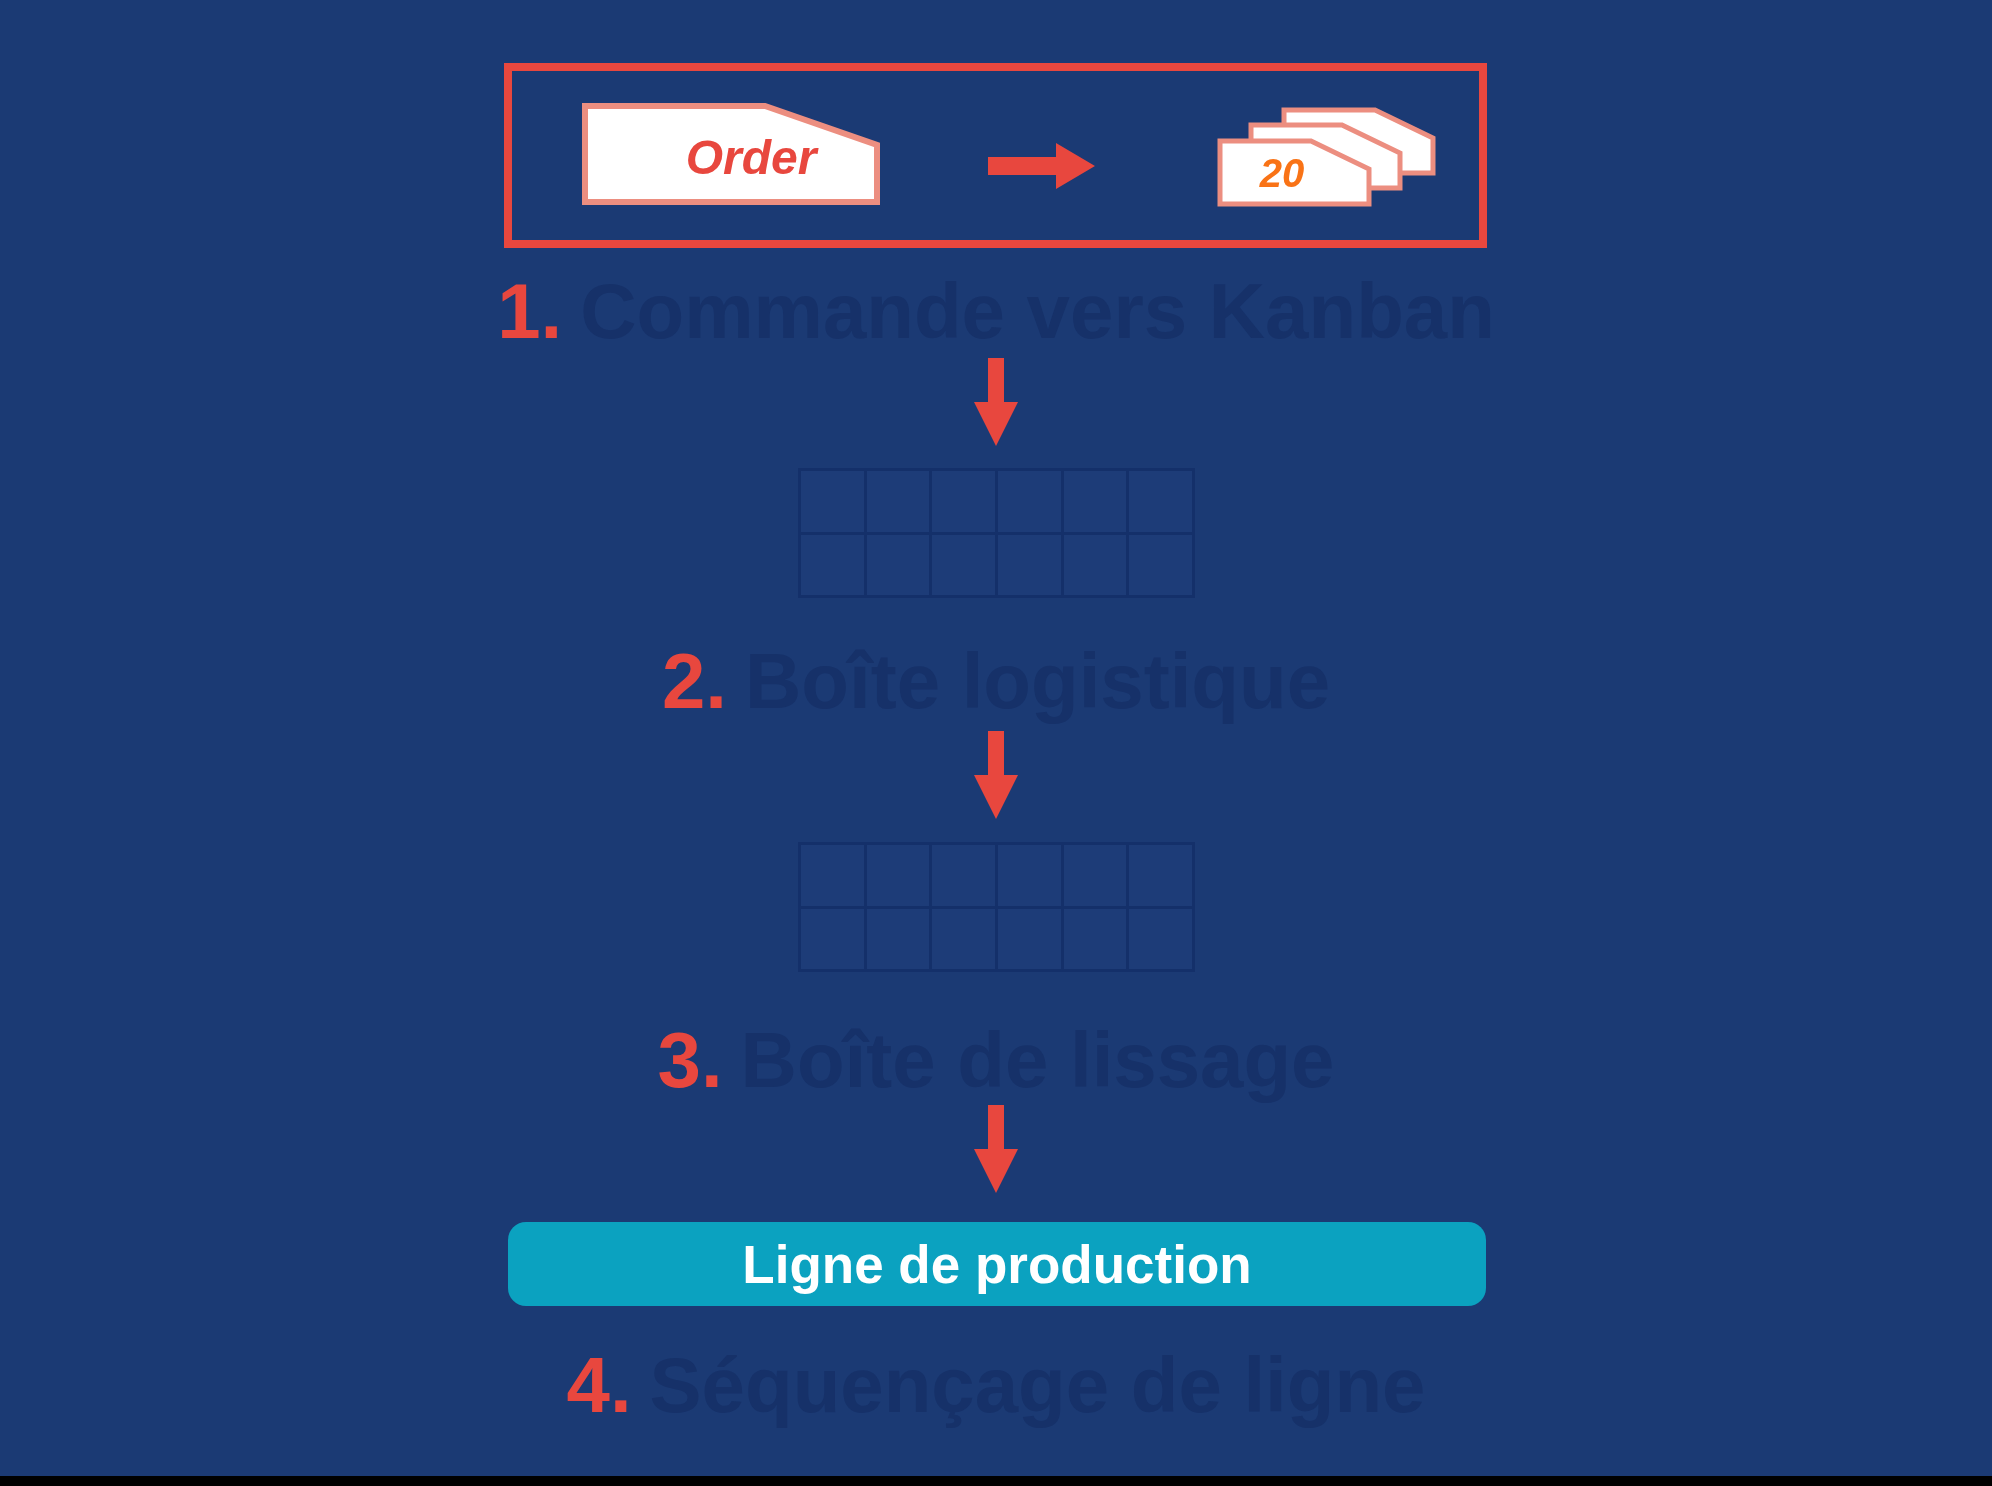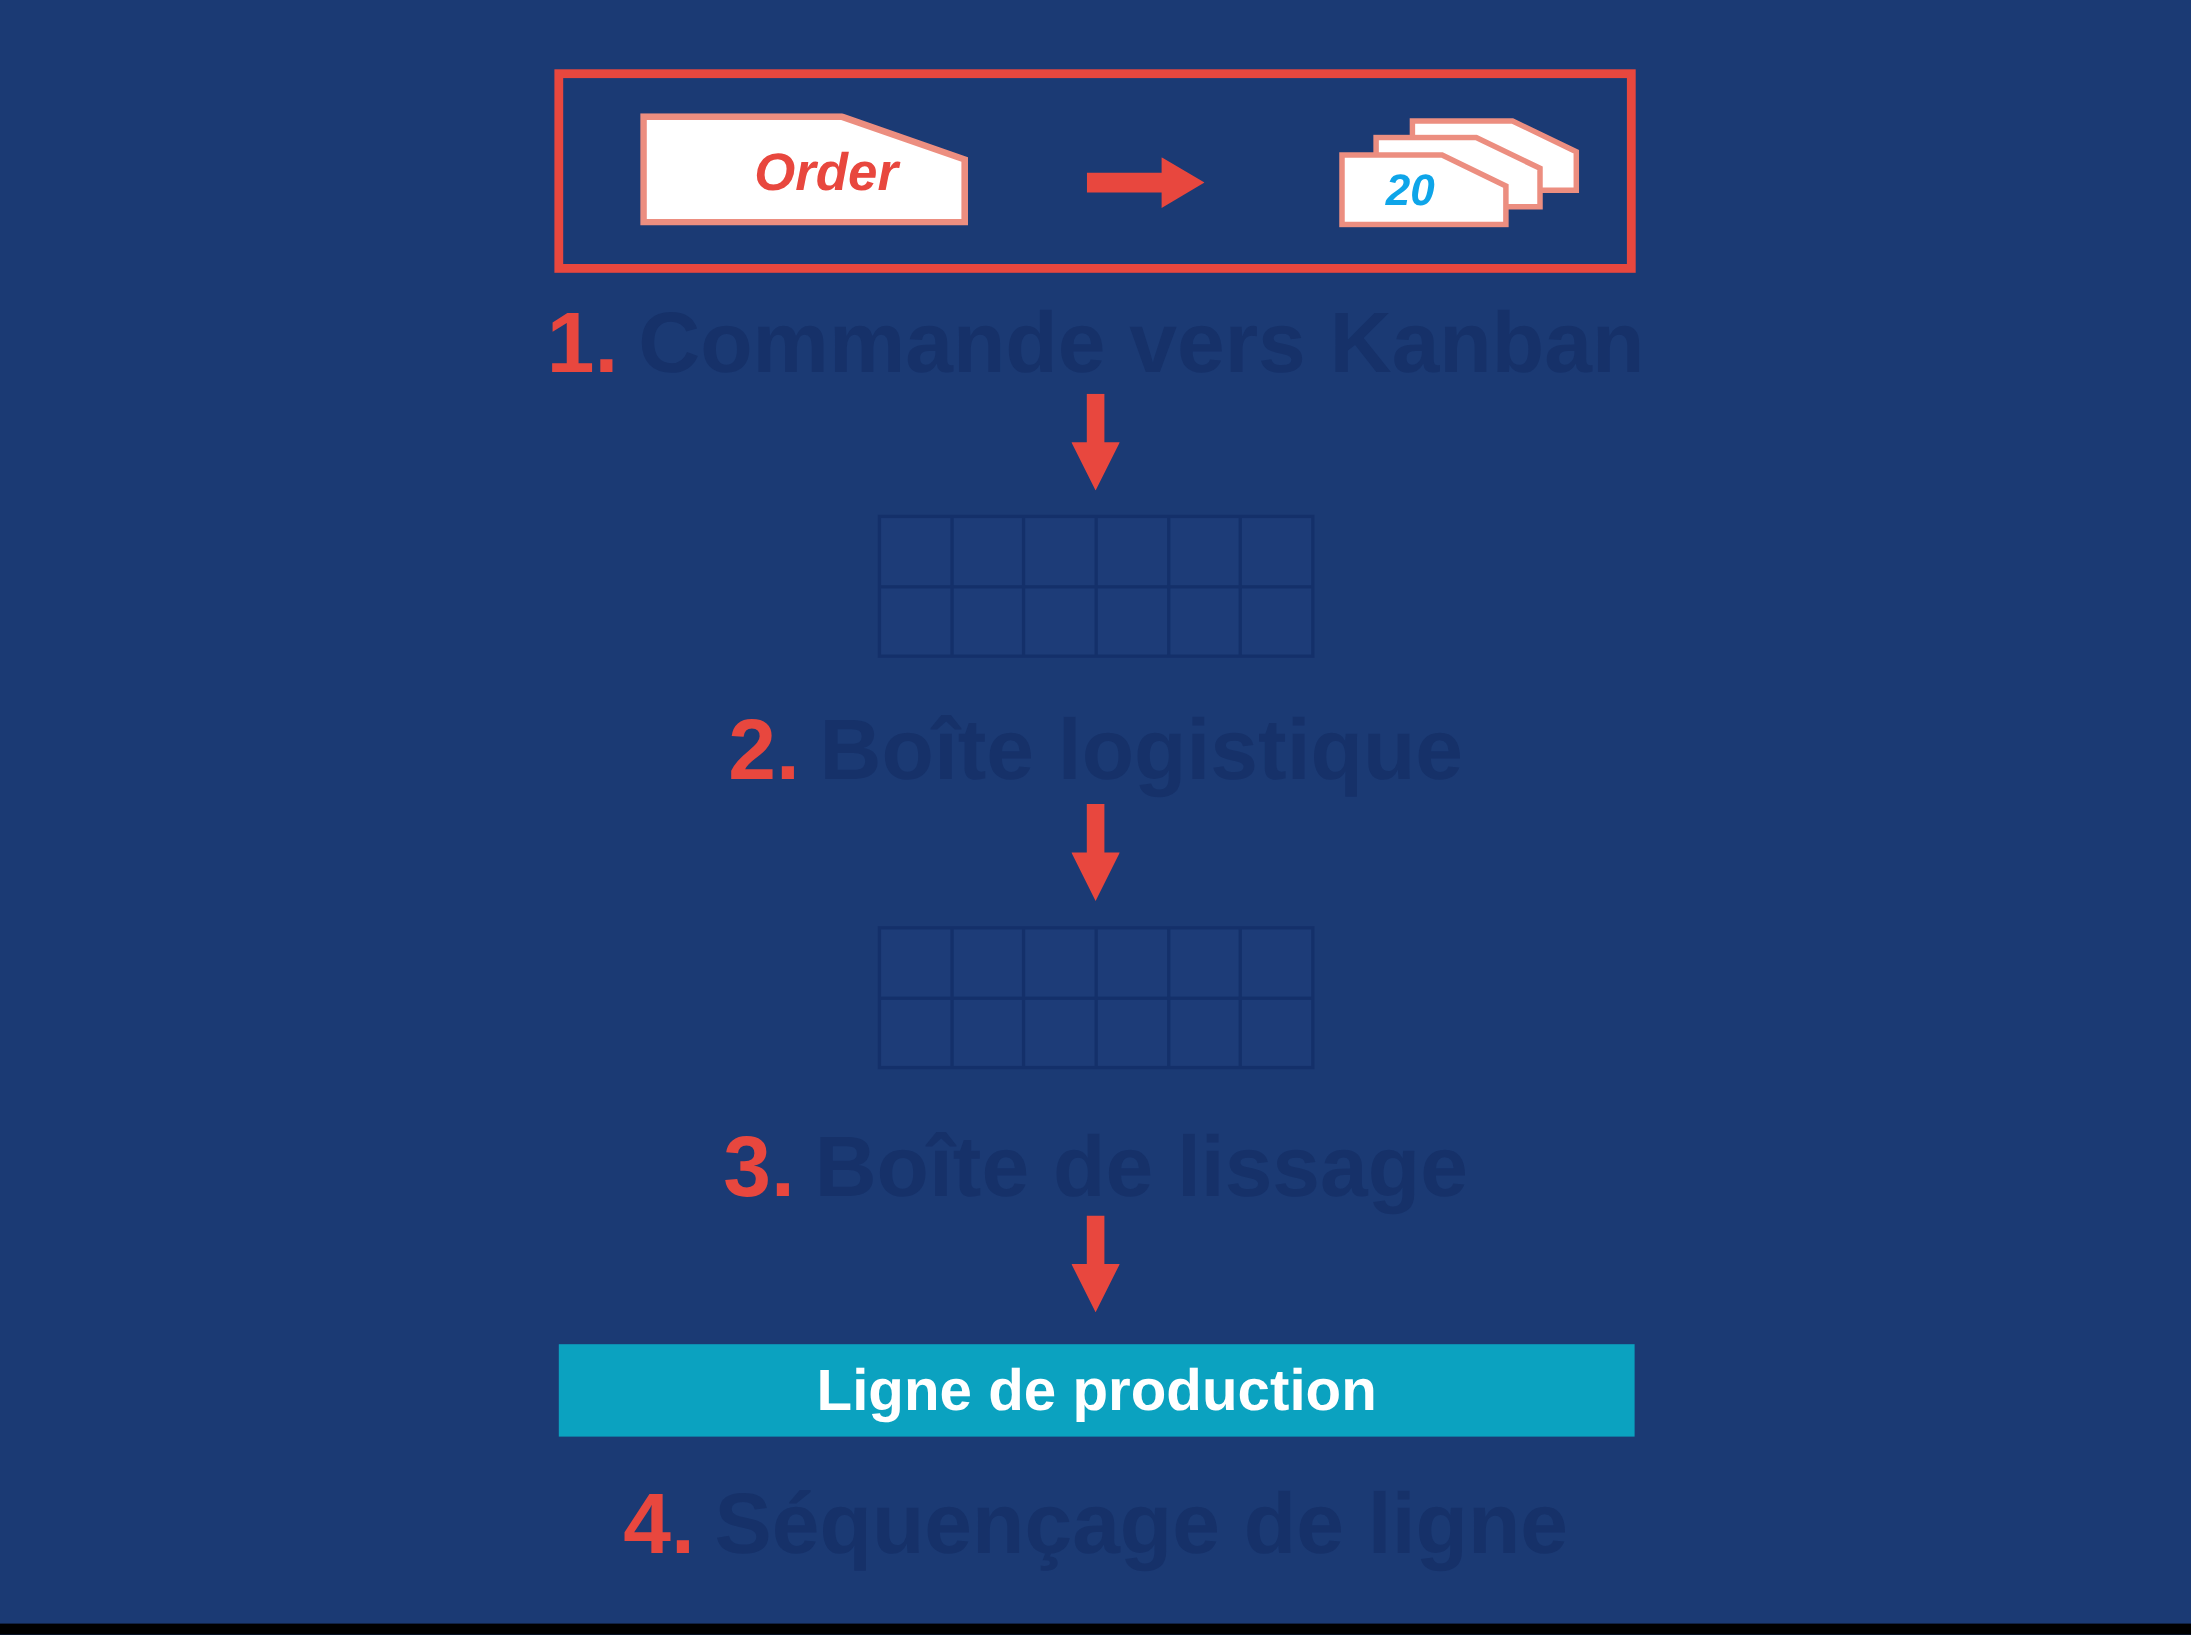--- a/index.html
+++ b/index.html
@@ -27,21 +27,21 @@
   .arrow-right{left:988px;top:143px;width:107px;height:46px;}
 
   .card-stack{left:1217px;top:107px;width:222px;height:101px;}
   .card{position:absolute;width:155px;height:69px;}
   .card.back{left:64px;top:0;}
   .card.mid{left:31px;top:15px;}
   .card.front{left:0;top:31px;}
   .card-count{
     position:absolute;left:0;top:4px;width:130px;height:62px;
     display:flex;align-items:center;justify-content:center;
-    font-size:40px;font-weight:bold;font-style:italic;color:#0ea5e9;
+    font-size:40px;font-weight:bold;font-style:italic;color:#f97316;
   }
 
   
   .heading{
     left:0;width:1992px;text-align:center;
     font-size:78px;font-weight:bold;line-height:1;
     letter-spacing:0px;white-space:nowrap;
   }
   .heading .num{color:#E8473E;margin-right:18px;}
   .heading .label{color:#163169;}
@@ -66,21 +66,21 @@
   }
   .g1{top:468px;}
   .g2{top:842px;}
   .grid-cell{background:#1D3C78;}
 
   
   .prod-bar{
     left:508px;top:1222px;width:978px;height:84px;
     background:#0BA2C0;
     display:flex;align-items:center;justify-content:center;
-    color:#FFFFFF;font-size:53px;font-weight:bold;
+    color:#FFFFFF;font-size:53px;font-weight:bold;border-radius:18px;
   }
 
   .bottom-strip{left:0;top:1476px;width:1992px;height:10px;background:#000000;}
 </style>
 </head>
 <body>
 
 <div class="canvas">
 
   <div class="abs top-box"></div>

